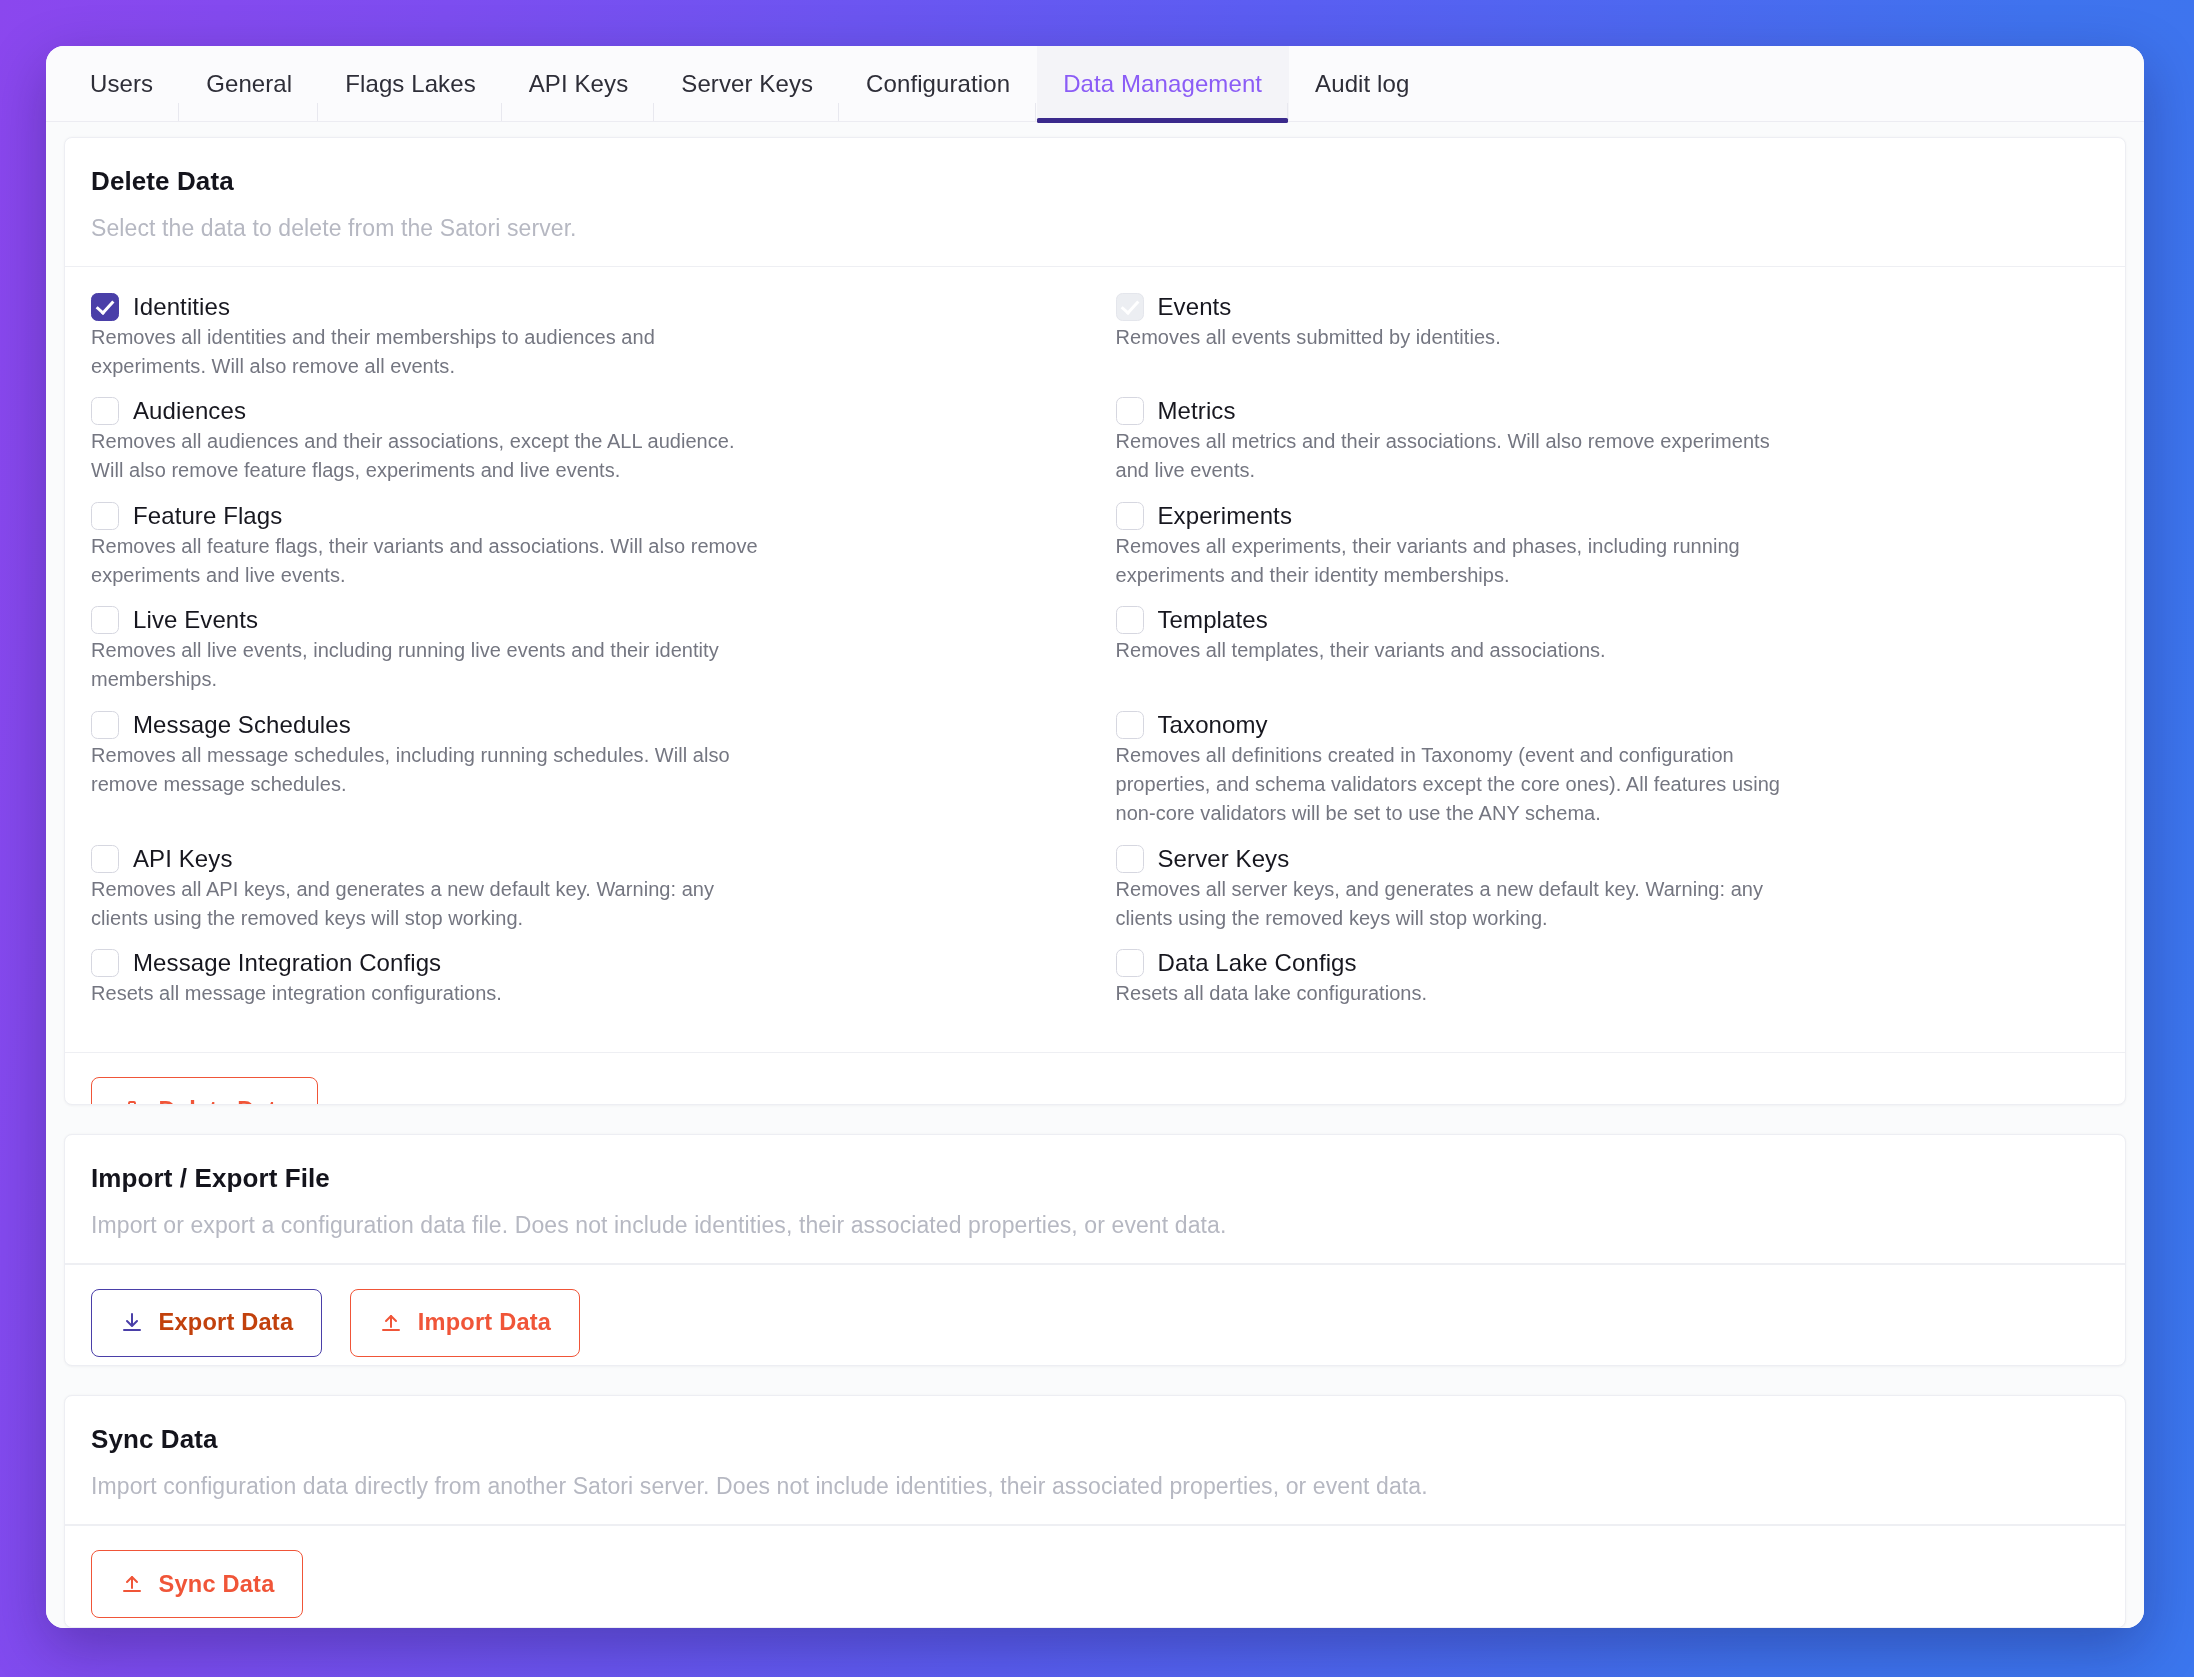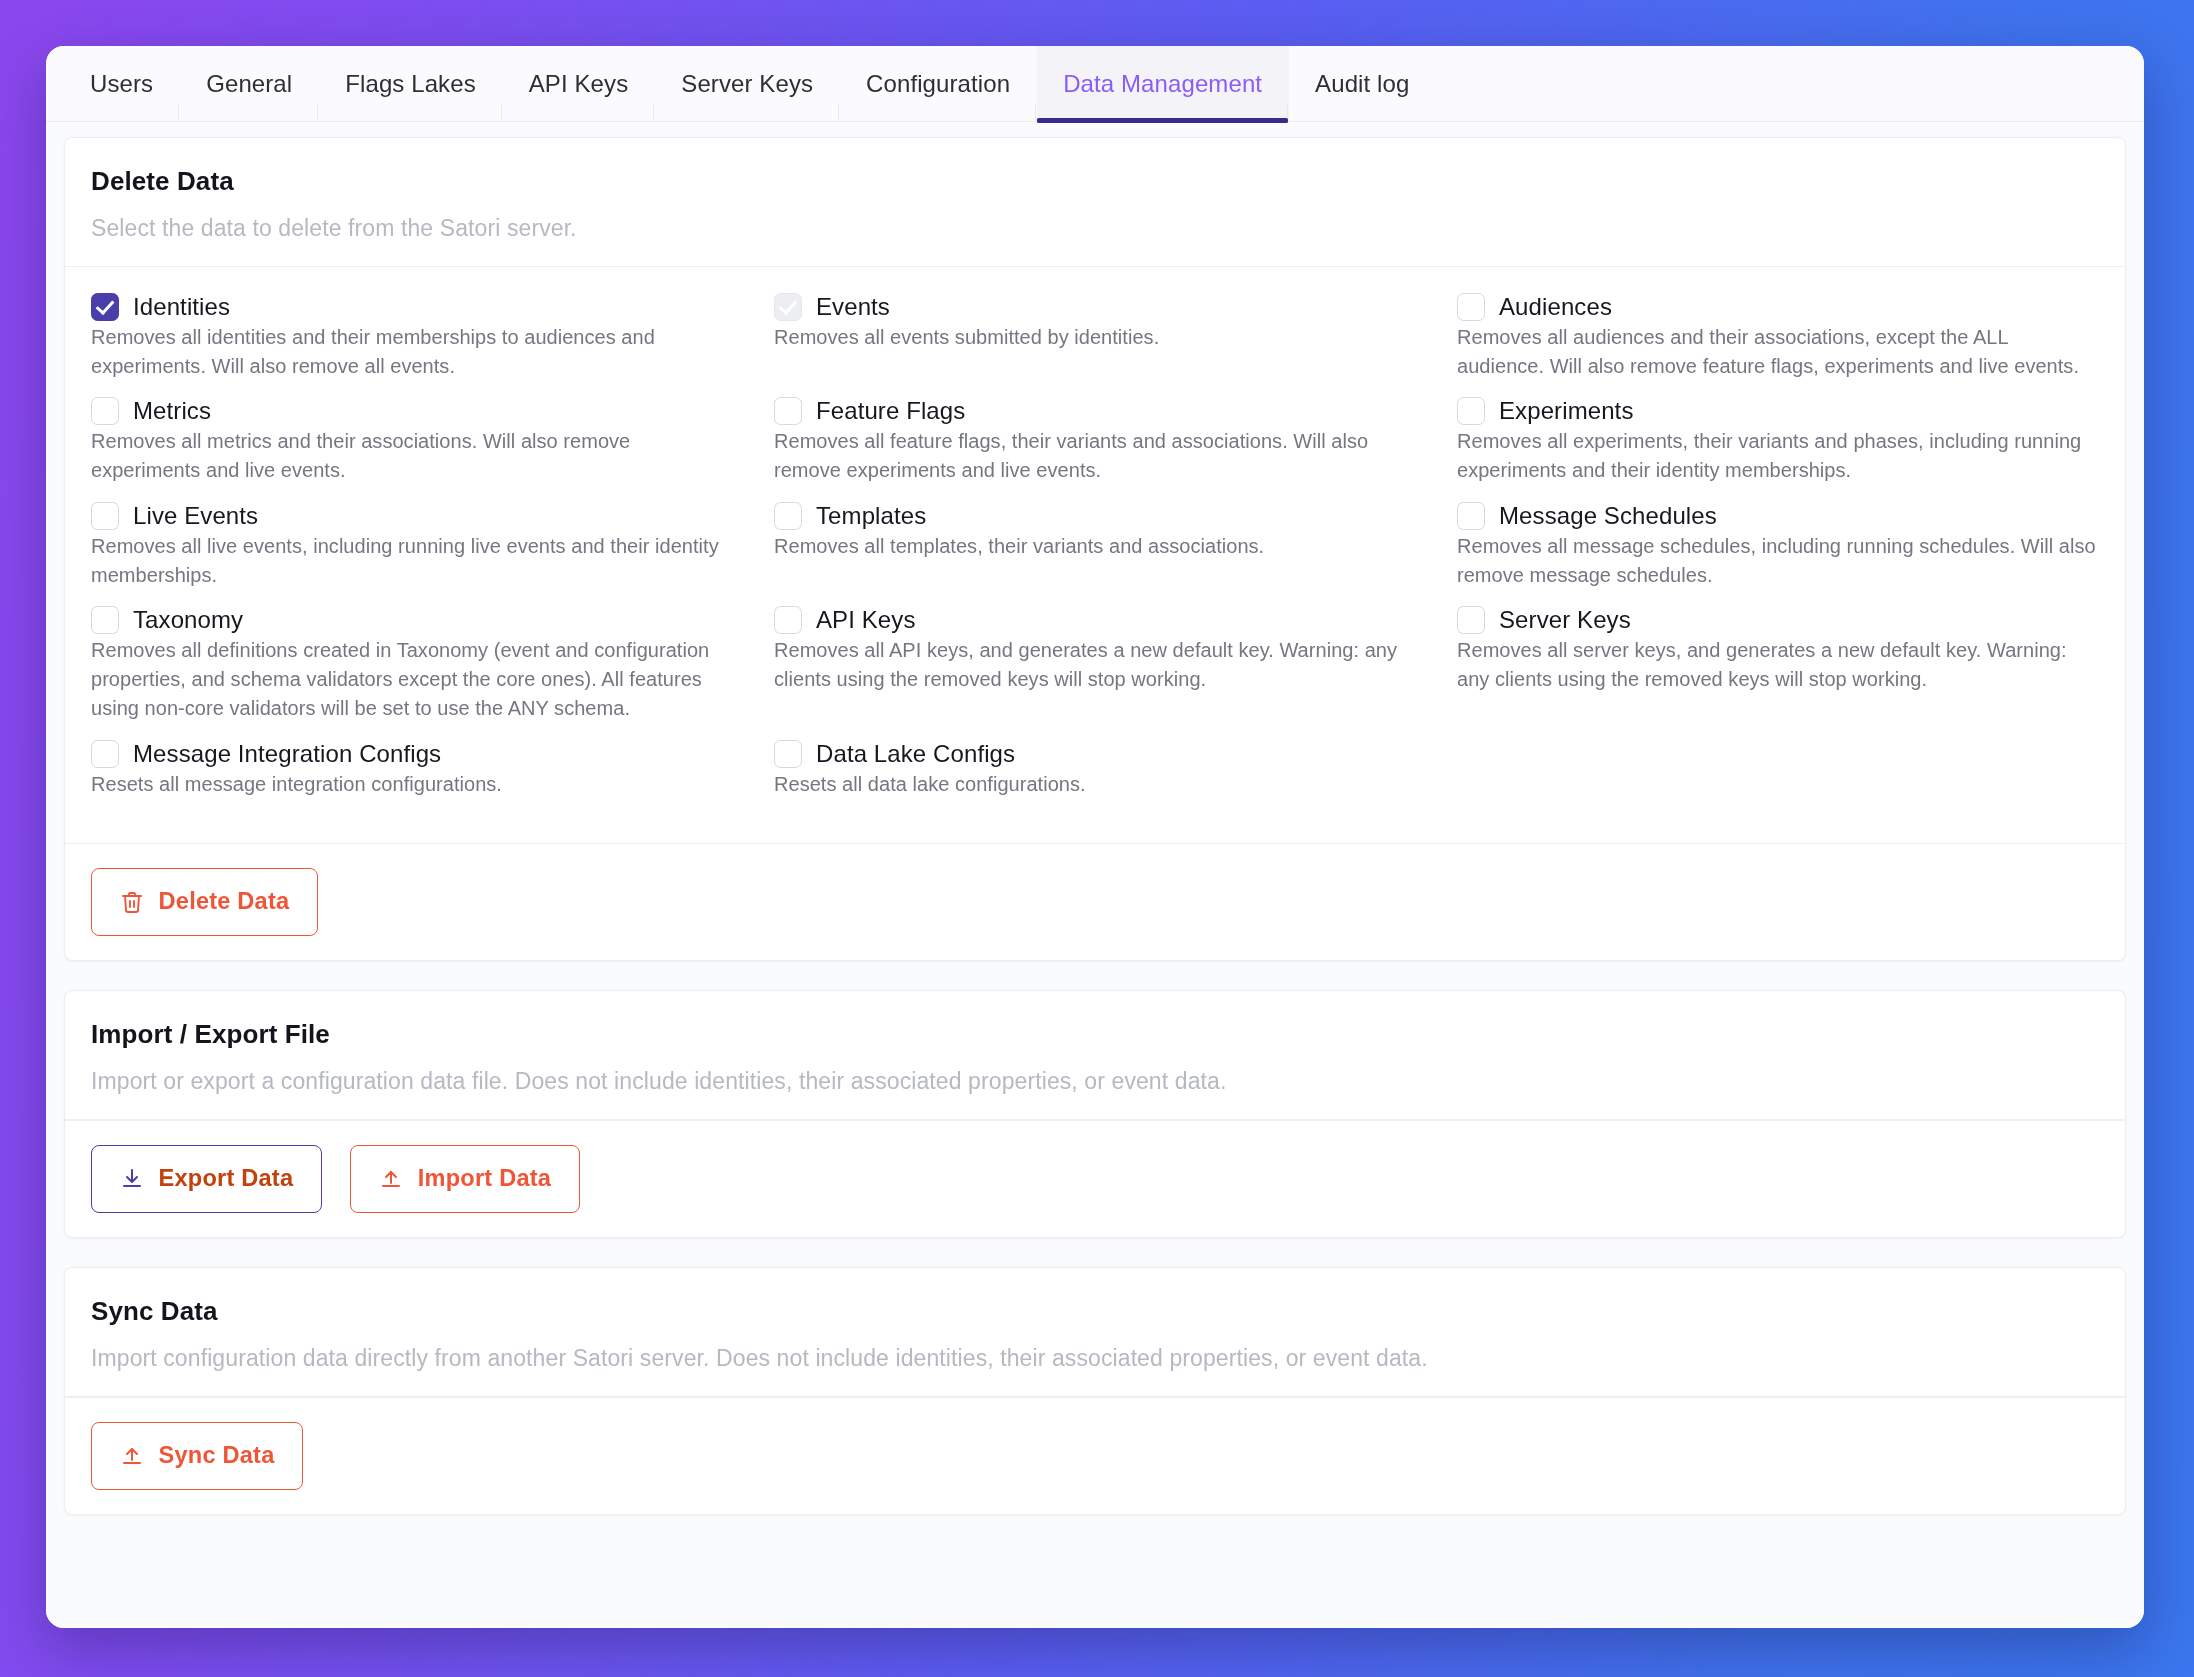--- a/index.html
+++ b/index.html
@@ -72,20 +72,21 @@
 
   
   .body {
     flex: 1 1 auto;
     overflow: hidden;
     padding: 14.6px 18px 0 18px;
     background: #fafbfc;
     display: flex;
     flex-direction: column;
     gap: 29px;
+    justify-content: space-between;
   }
 
   .card {
     background: #ffffff;
     border: 0.8px solid #edeef3;
     border-radius: 8px;
     box-shadow: 0 0.8px 2.4px rgba(20,20,50,.045);
     overflow: hidden;
   }
 
@@ -103,21 +104,21 @@
     margin-top: 18px;
     font-size: 23px;
     color: #b6b8c2;
     letter-spacing: 0.1px;
   }
 
   
   .grid {
     padding: 24px 26px 29px 26px;
     display: grid;
-    grid-template-columns: 1fr 1fr 1fr;
+    grid-template-columns: 1fr 1fr;
     column-gap: 41px;
   }
   .cell {
     padding-bottom: 14.6px;
   }
   .cb-row {
     display: flex;
     align-items: center;
     gap: 14px;
     min-height: 32px;

